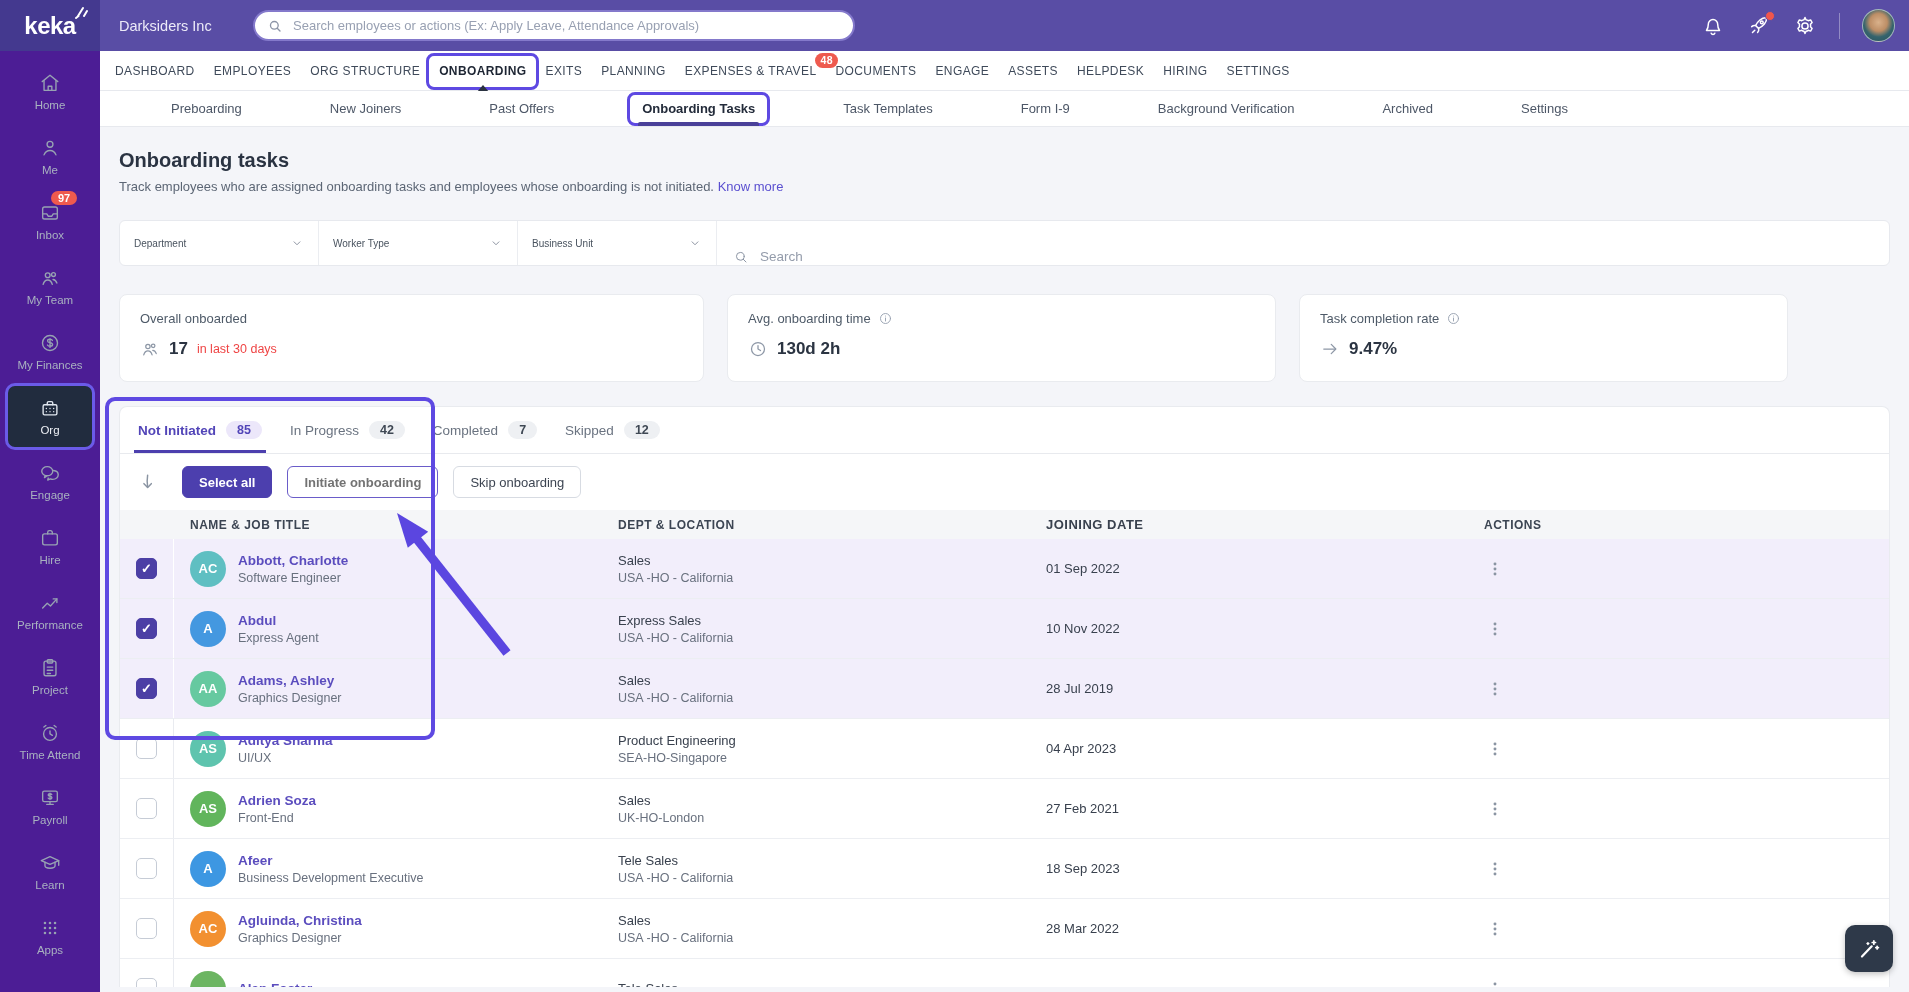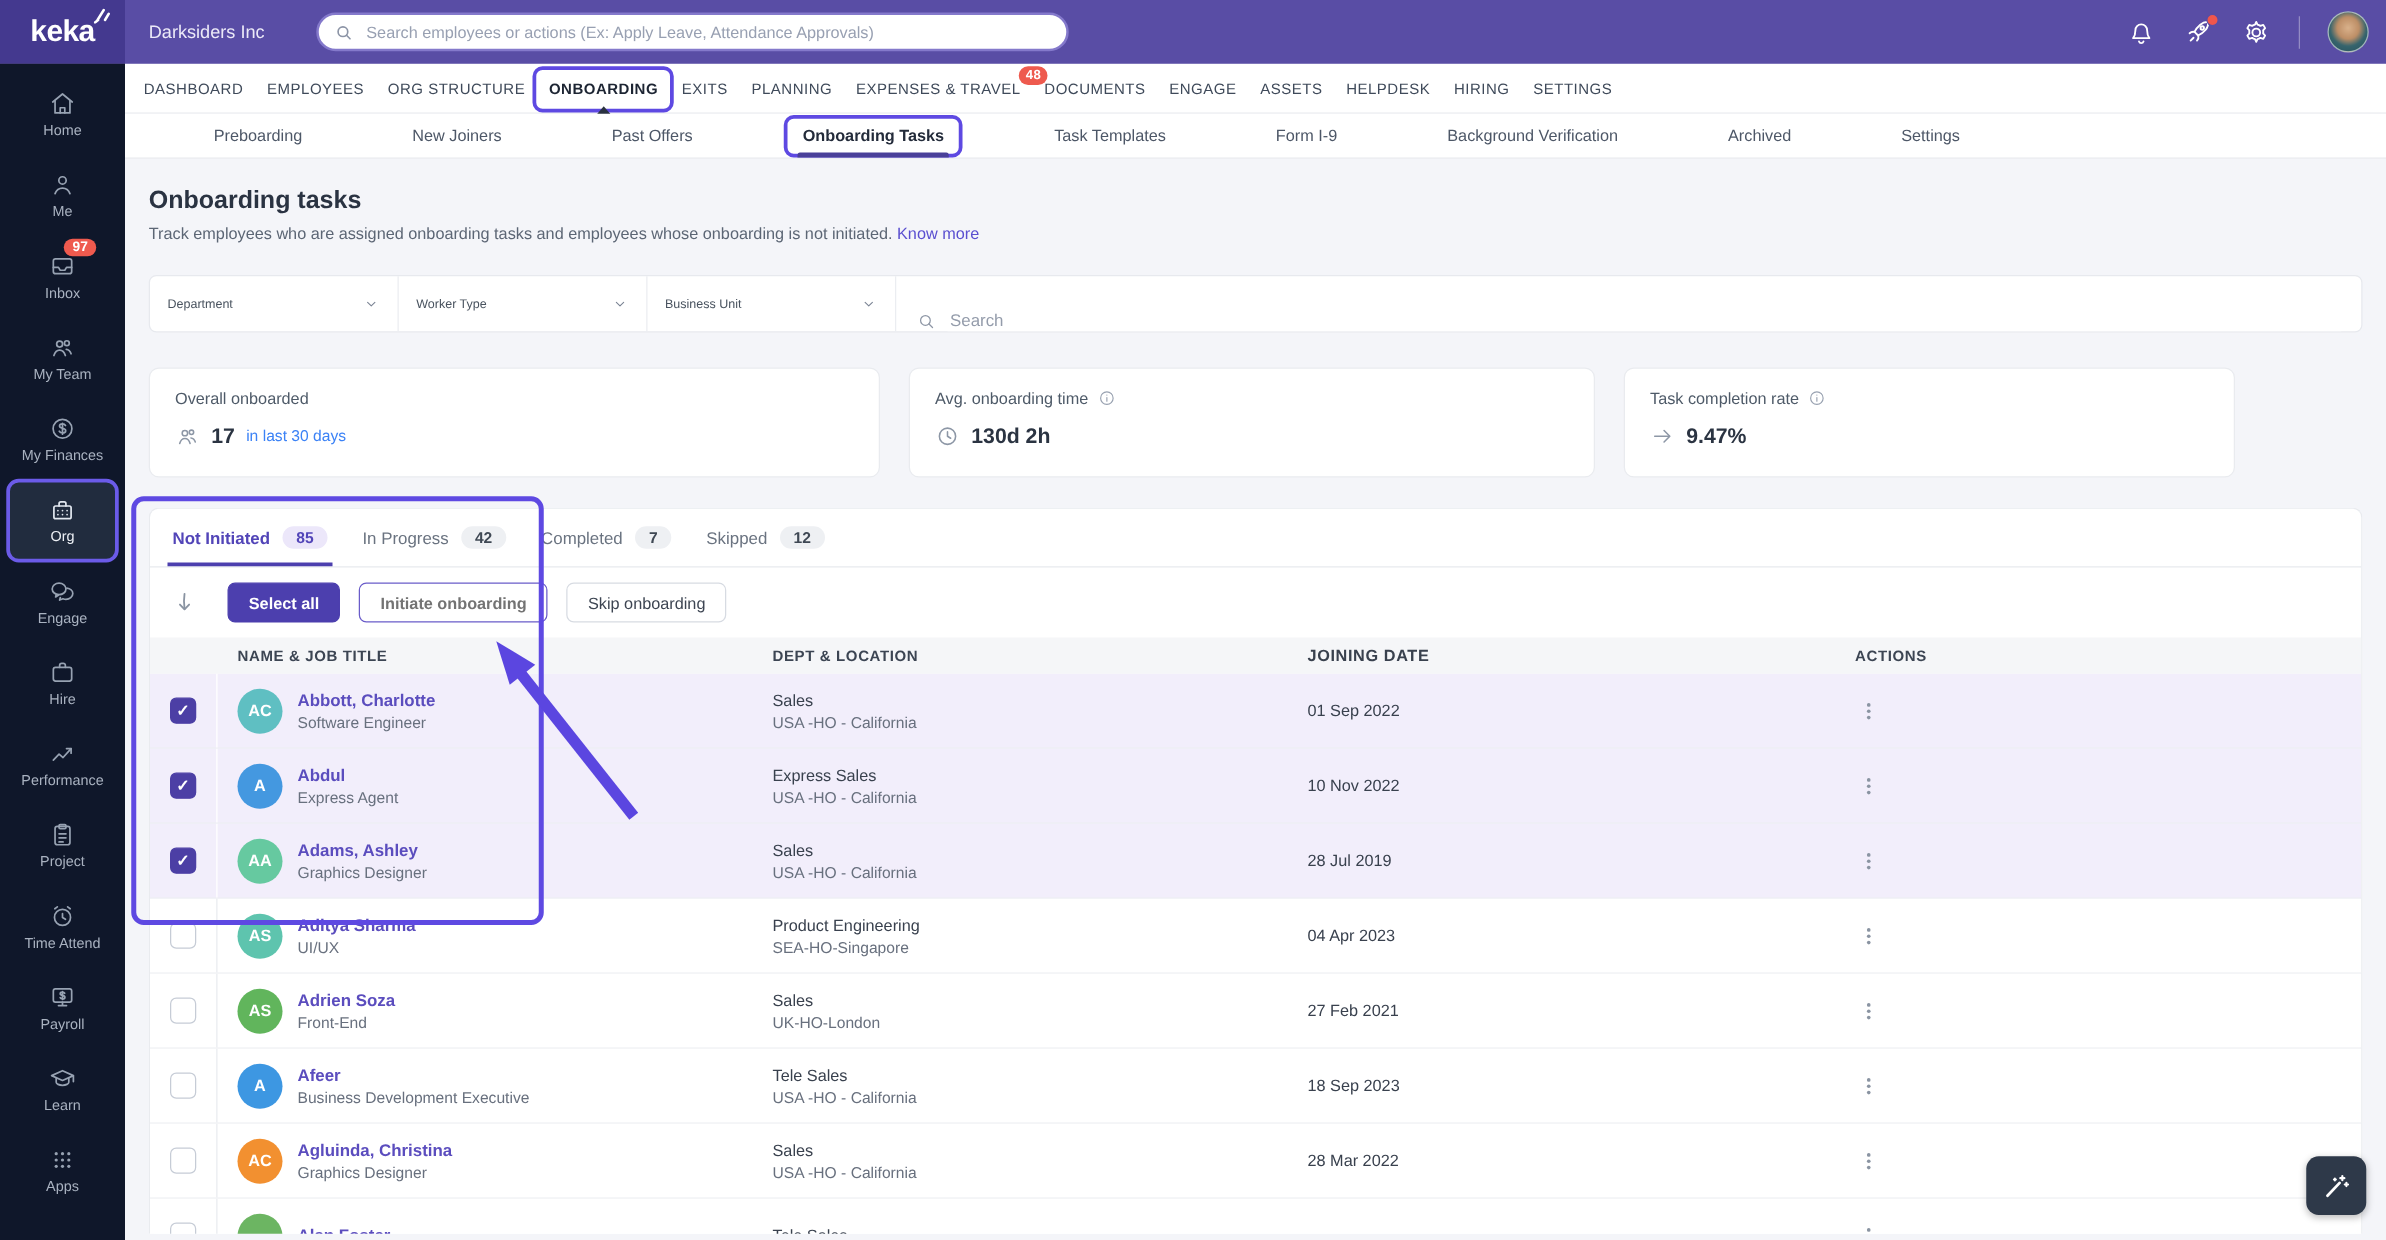--- a/index.html
+++ b/index.html
@@ -28,21 +28,21 @@
   .tb-right { position:absolute; right:14px; top:0; height:51px; display:flex; align-items:center; gap:22px; color:#fff; }
   .tb-ico { width:24px; height:24px; position:relative; cursor:pointer; }
   .rocket-dot { position:absolute; top:-3px; right:-4px; width:10px; height:10px; border-radius:50%;
     background:#f0564c; border:1.5px solid #594da5; }
   .tb-divider { width:1px; height:26px; background:rgba(255,255,255,.35); }
   .avatar { width:33px; height:33px; border-radius:50%; cursor:pointer;
     background: radial-gradient(circle at 50% 40%, #d9b18b 0%, #bd8e66 36%, #35646d 60%, #27505a 100%);
     border:1.5px solid rgba(255,255,255,.55); }
 
   
-  .sidebar { position:absolute; top:51px; left:0; width:100px; bottom:0; background:#0f172a; padding-top:8px; z-index:10; }
+  .sidebar { position:absolute; top:51px; left:0; width:100px; bottom:0; background:#4c1d95; padding-top:8px; z-index:10; }
   .sb-item { height:65px; display:flex; flex-direction:column; align-items:center; justify-content:center;
     gap:5px; color:#97a2b2; cursor:pointer; position:relative; }
   .sb-label { font-size:11.5px; color:#a9b2c0; white-space:nowrap; }
   .sb-item.active { background:#212c3e; border-radius:9px; margin:0 6px; color:#e2e8f0; }
   .sb-item.active .sb-label { color:#eef1f6; }
   .sb-item.active::before { content:""; position:absolute; inset:-1px; border:3px solid #6b5be8; border-radius:10px; pointer-events:none; }
   .sb-badge { position:absolute; top:2px; left:51px; background:#ef5a4e; color:#fff; font-size:11px;
     font-weight:bold; padding:1px 7px; border-radius:10px; }
 
   
@@ -87,21 +87,21 @@
   .f-search input::placeholder { color:#949cab; }
 
   .stats { margin-top:28px; display:flex; gap:23px; }
   .stat-card { background:#fff; border:1px solid #e9ebef; border-radius:8px; height:88px; padding:16px 20px; }
   .stat-c1 { width:585px; } .stat-c2 { width:549px; } .stat-c3 { width:489px; }
   .stat-label { font-size:13px; color:#4e5a68; display:flex; align-items:center; gap:7px; }
   .info-ico { color:#98a1b0; }
   .stat-value-row { margin-top:13px; display:flex; align-items:center; gap:9px; }
   .stat-ico { color:#8d97a6; }
   .stat-value { font-size:17px; font-weight:700; color:#2b3442; }
-  .stat-suffix { font-size:12.5px; color:#3b82f6; }
+  .stat-suffix { font-size:12.5px; color:#ef4444; }
 
   
   .main-card { margin-top:24px; background:#fff; border:1px solid #e9ebef; border-bottom:none;
     border-radius:8px 8px 0 0; height:581px; position:relative; overflow:hidden; }
   .tabs { height:47px; border-bottom:1px solid #e8eaee; display:flex; align-items:stretch; gap:28px; padding-left:18px; }
   .tab { display:flex; align-items:center; gap:10px; cursor:pointer; position:relative; }
   .tab-label { font-size:13.5px; color:#6a7380; }
   .tab-pill { font-size:12.5px; color:#3f4854; background:#eef0f3; padding:2px 11px; border-radius:11px; font-weight:600; }
   .tab.active .tab-label { color:#5245b8; font-weight:700; }
   .tab.active .tab-pill { background:#ece7fa; color:#5245b8; }

